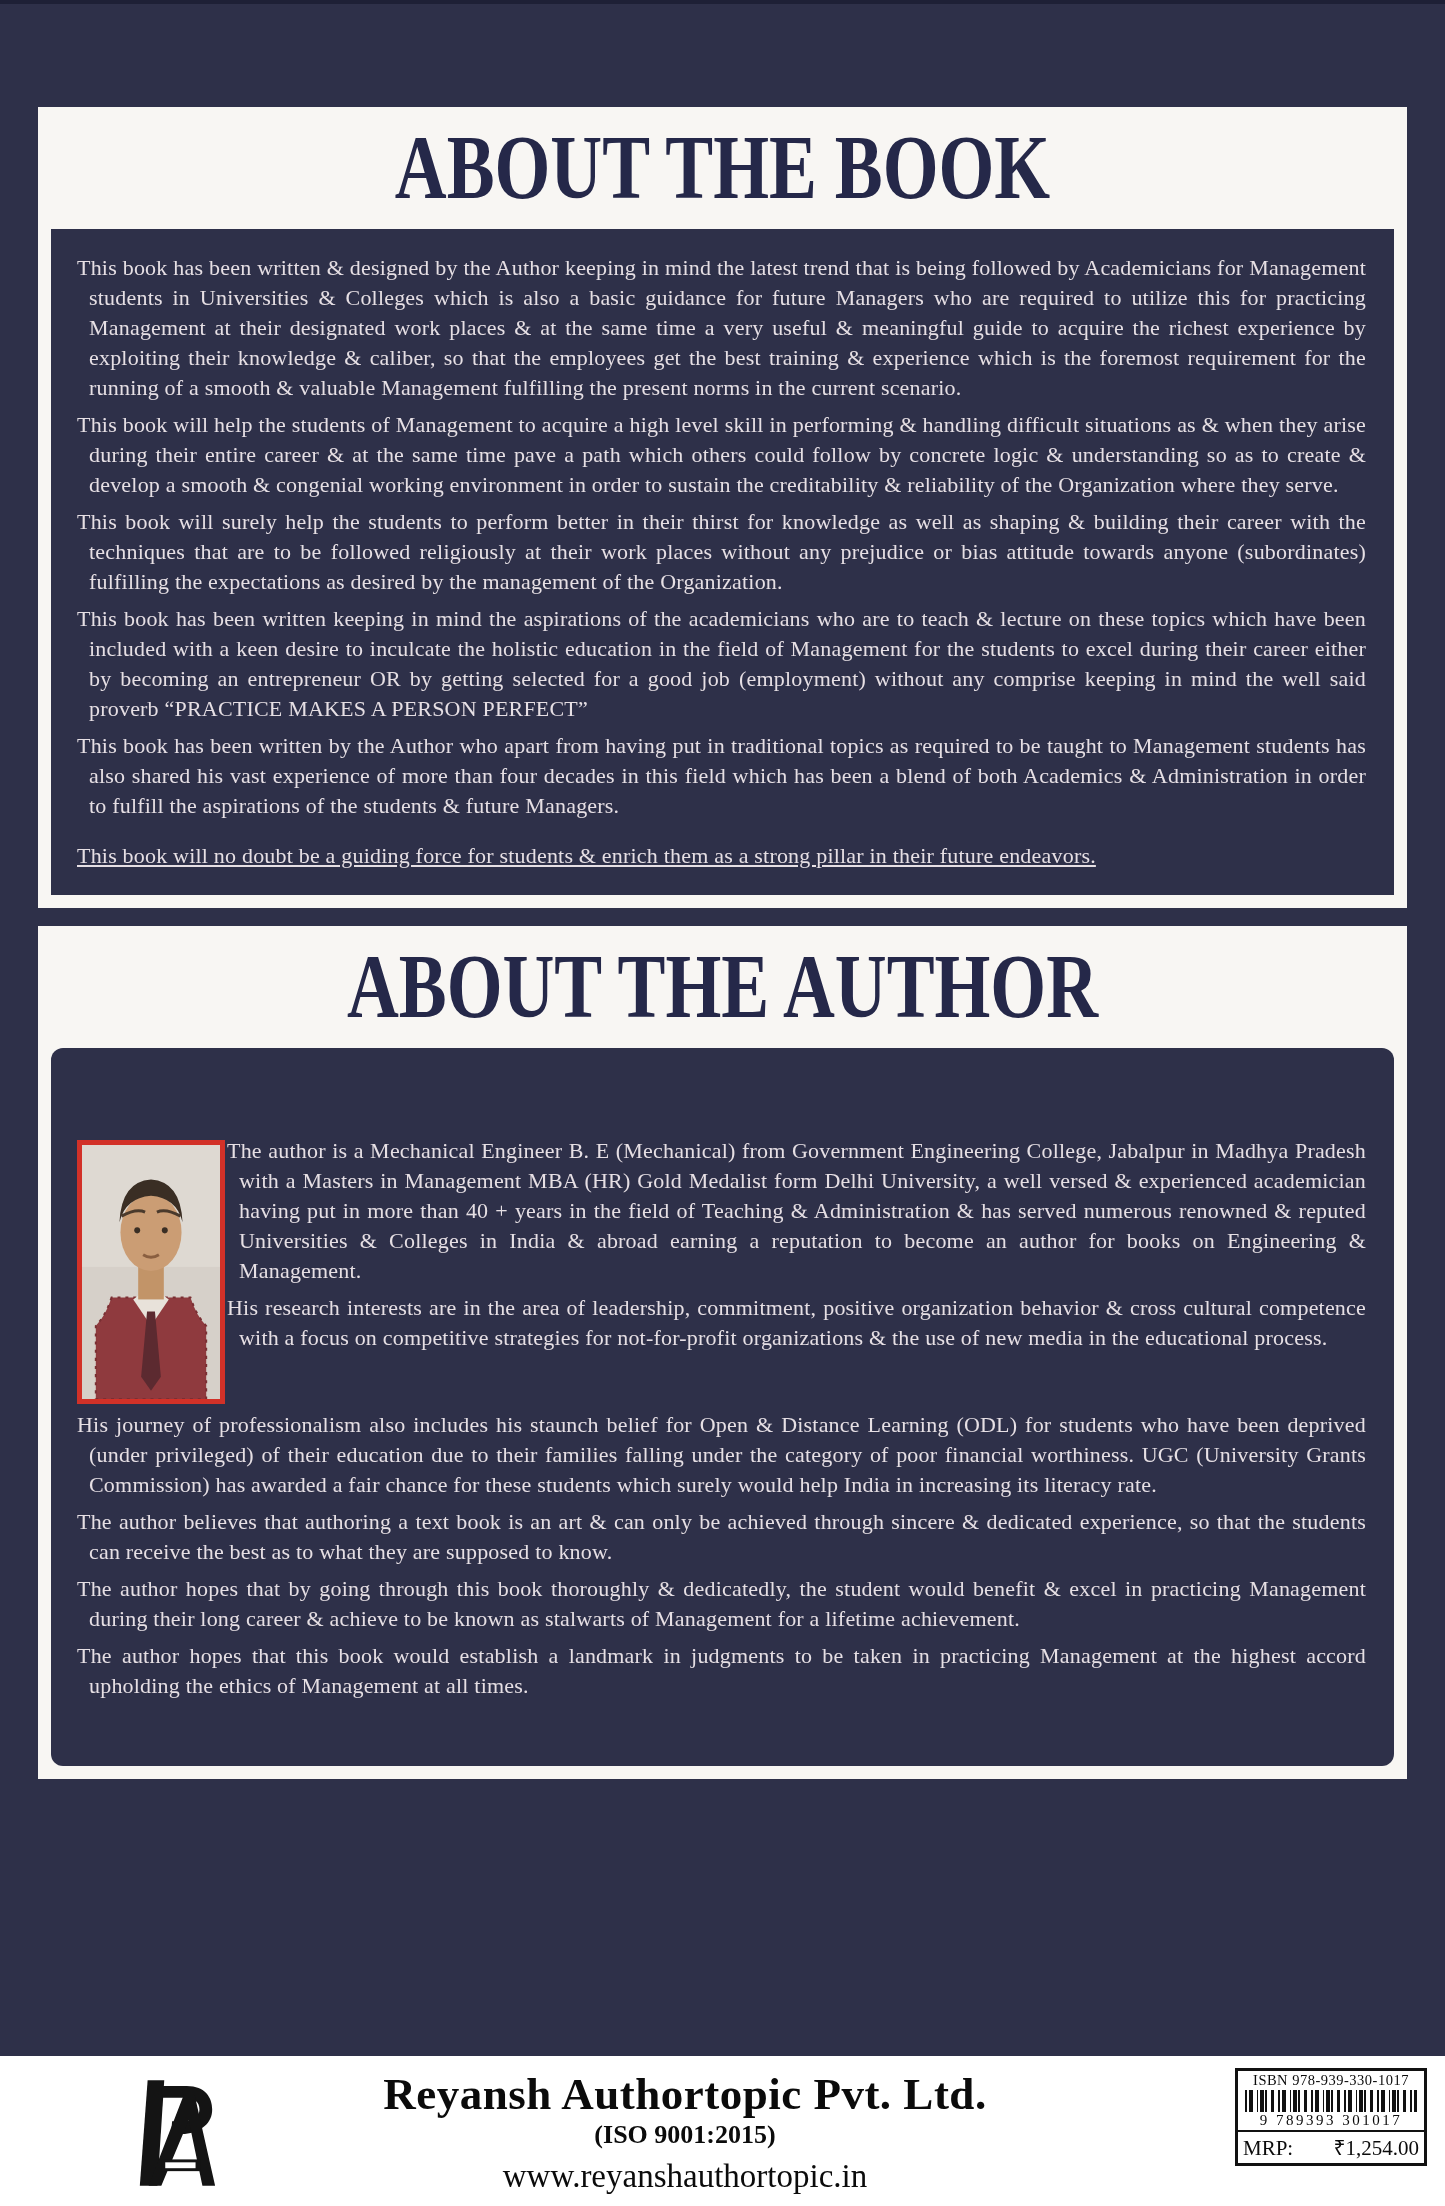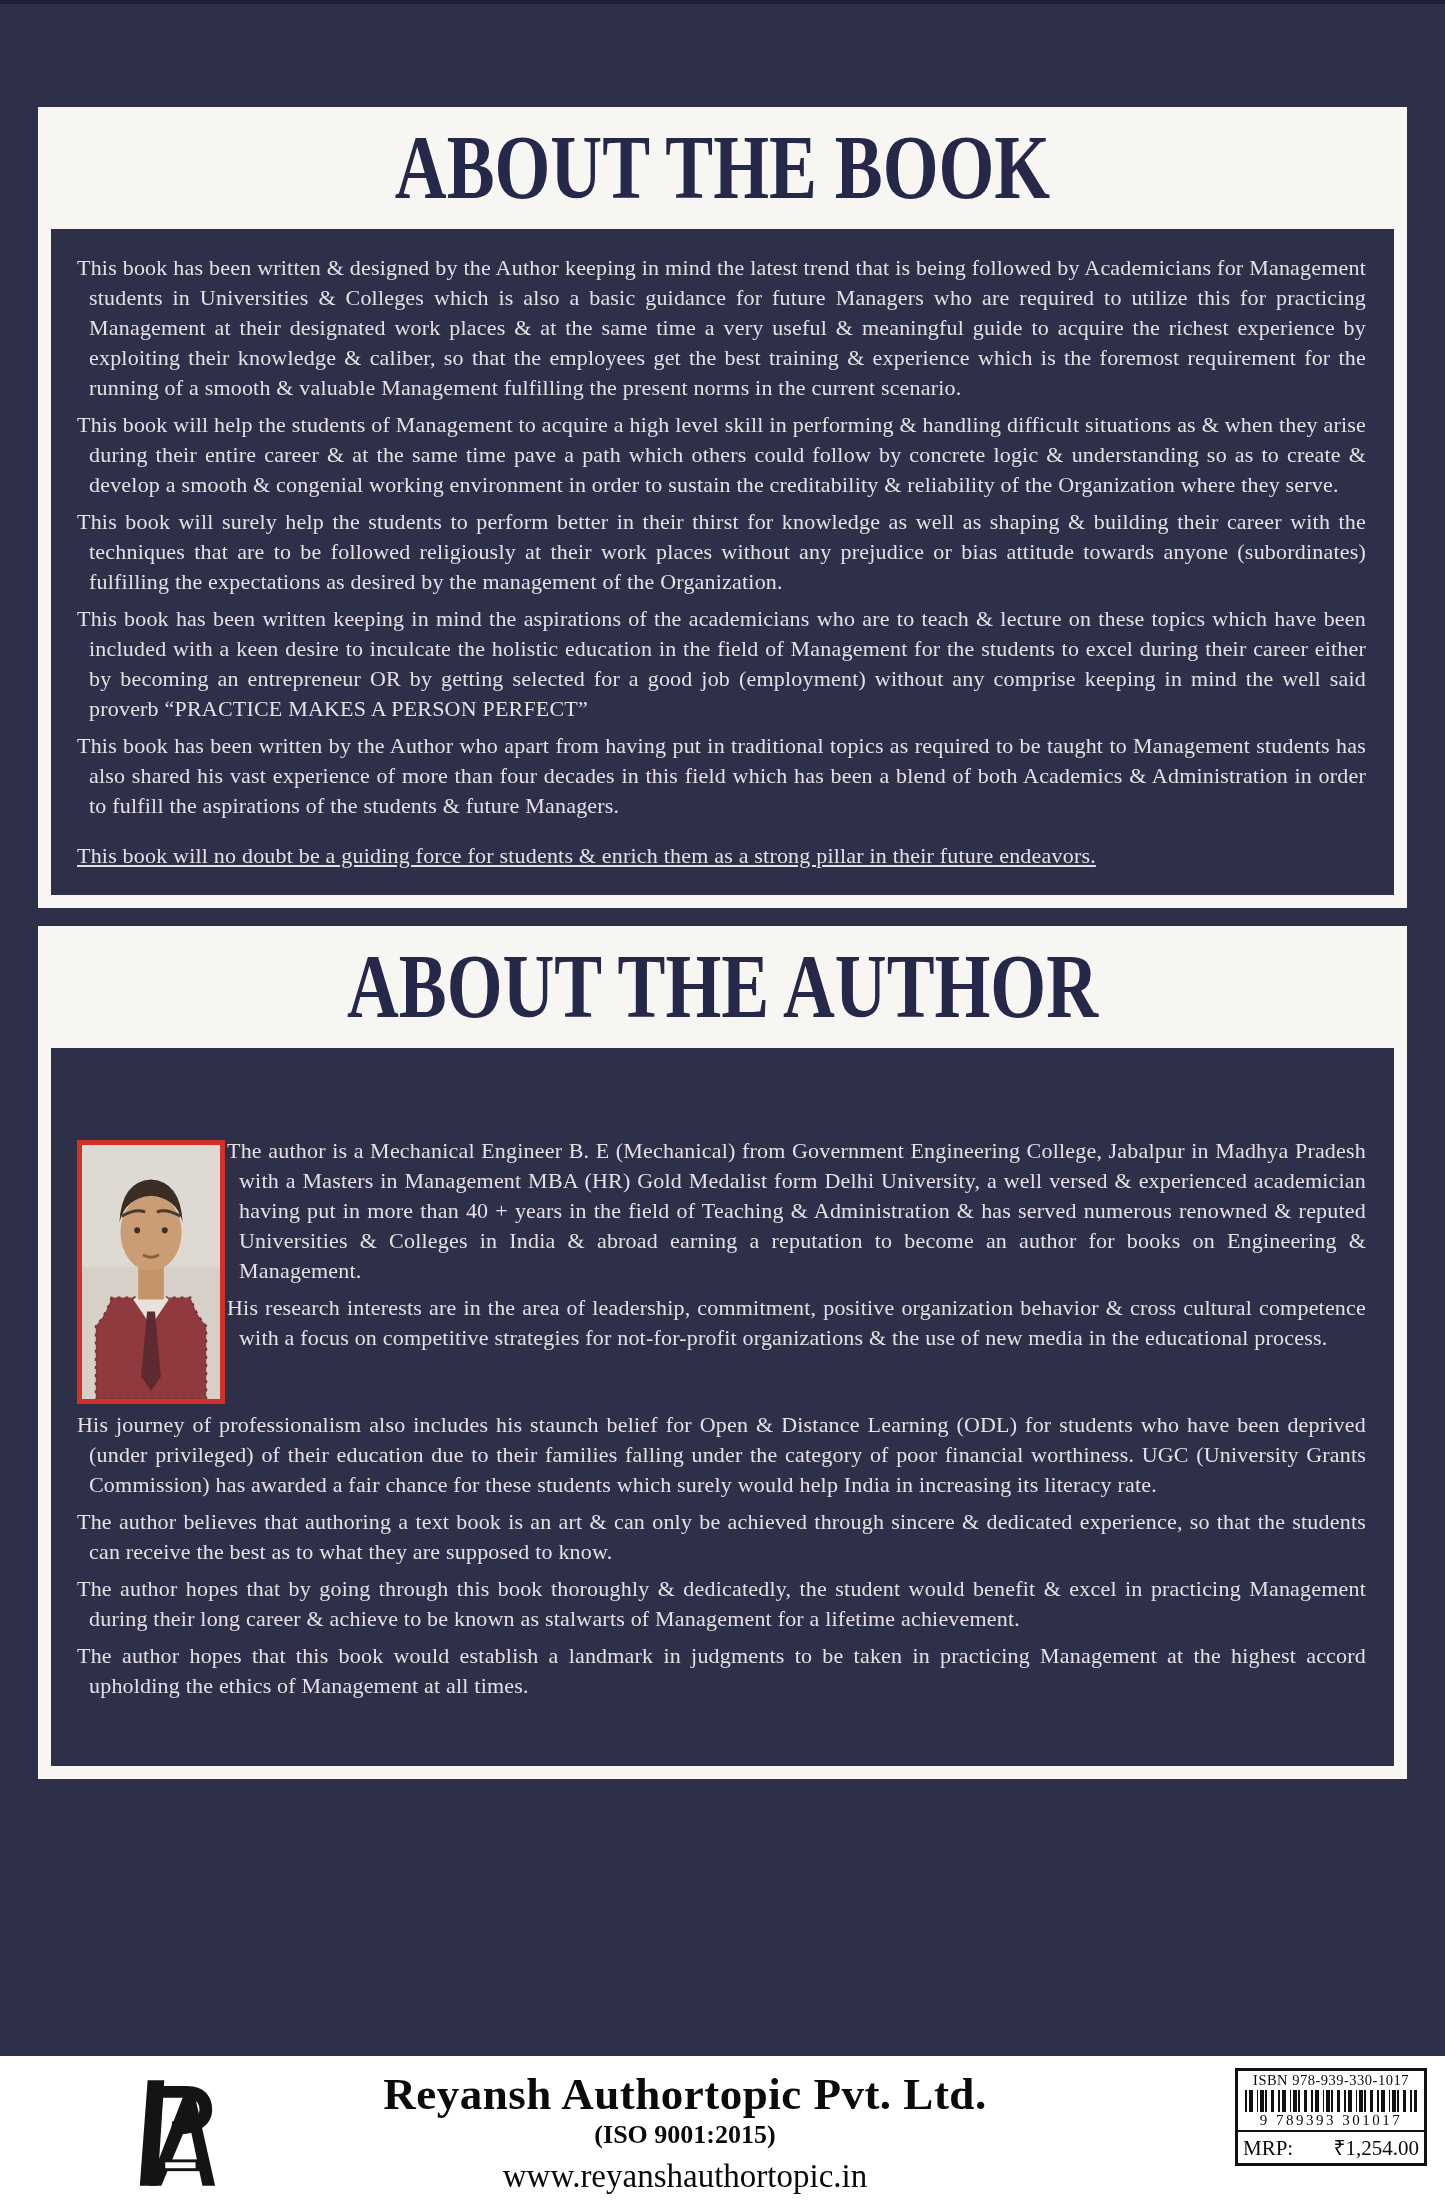--- a/index.html
+++ b/index.html
@@ -28,21 +28,21 @@
     background:var(--navy); padding:24px 28px 24px 26px;
     color:var(--body_text);
   }
   .dark-panel p{
     font-size:22px; line-height:30px; text-align:justify;
     padding-left:12px; text-indent:-12px; margin-bottom:7px;
     letter-spacing:0.2px;
   }
   .dark-panel p:last-child{margin-bottom:0;}
   .box-1 .dark-panel p.spaced-top{margin-top:20px;text-decoration:underline;}
-  .author-panel{padding-top:88px; min-height:718px;}
+  .author-panel{padding-top:88px; min-height:718px;border-radius:12px;}
   .photo-frame{
     float:left; width:148px; height:264px; margin:4px 14px 6px 0;
     border:5px solid var(--photo_border); background:#d8d2cb; overflow:hidden;
   }
   .photo-frame svg{display:block; width:100%; height:100%;}
   .author-panel p.full{clear:left;}
   
   .footer{
     position:absolute; left:0; bottom:0; width:1445px; height:154px;
     background:var(--footer_bg); color:#0b0b0b;

